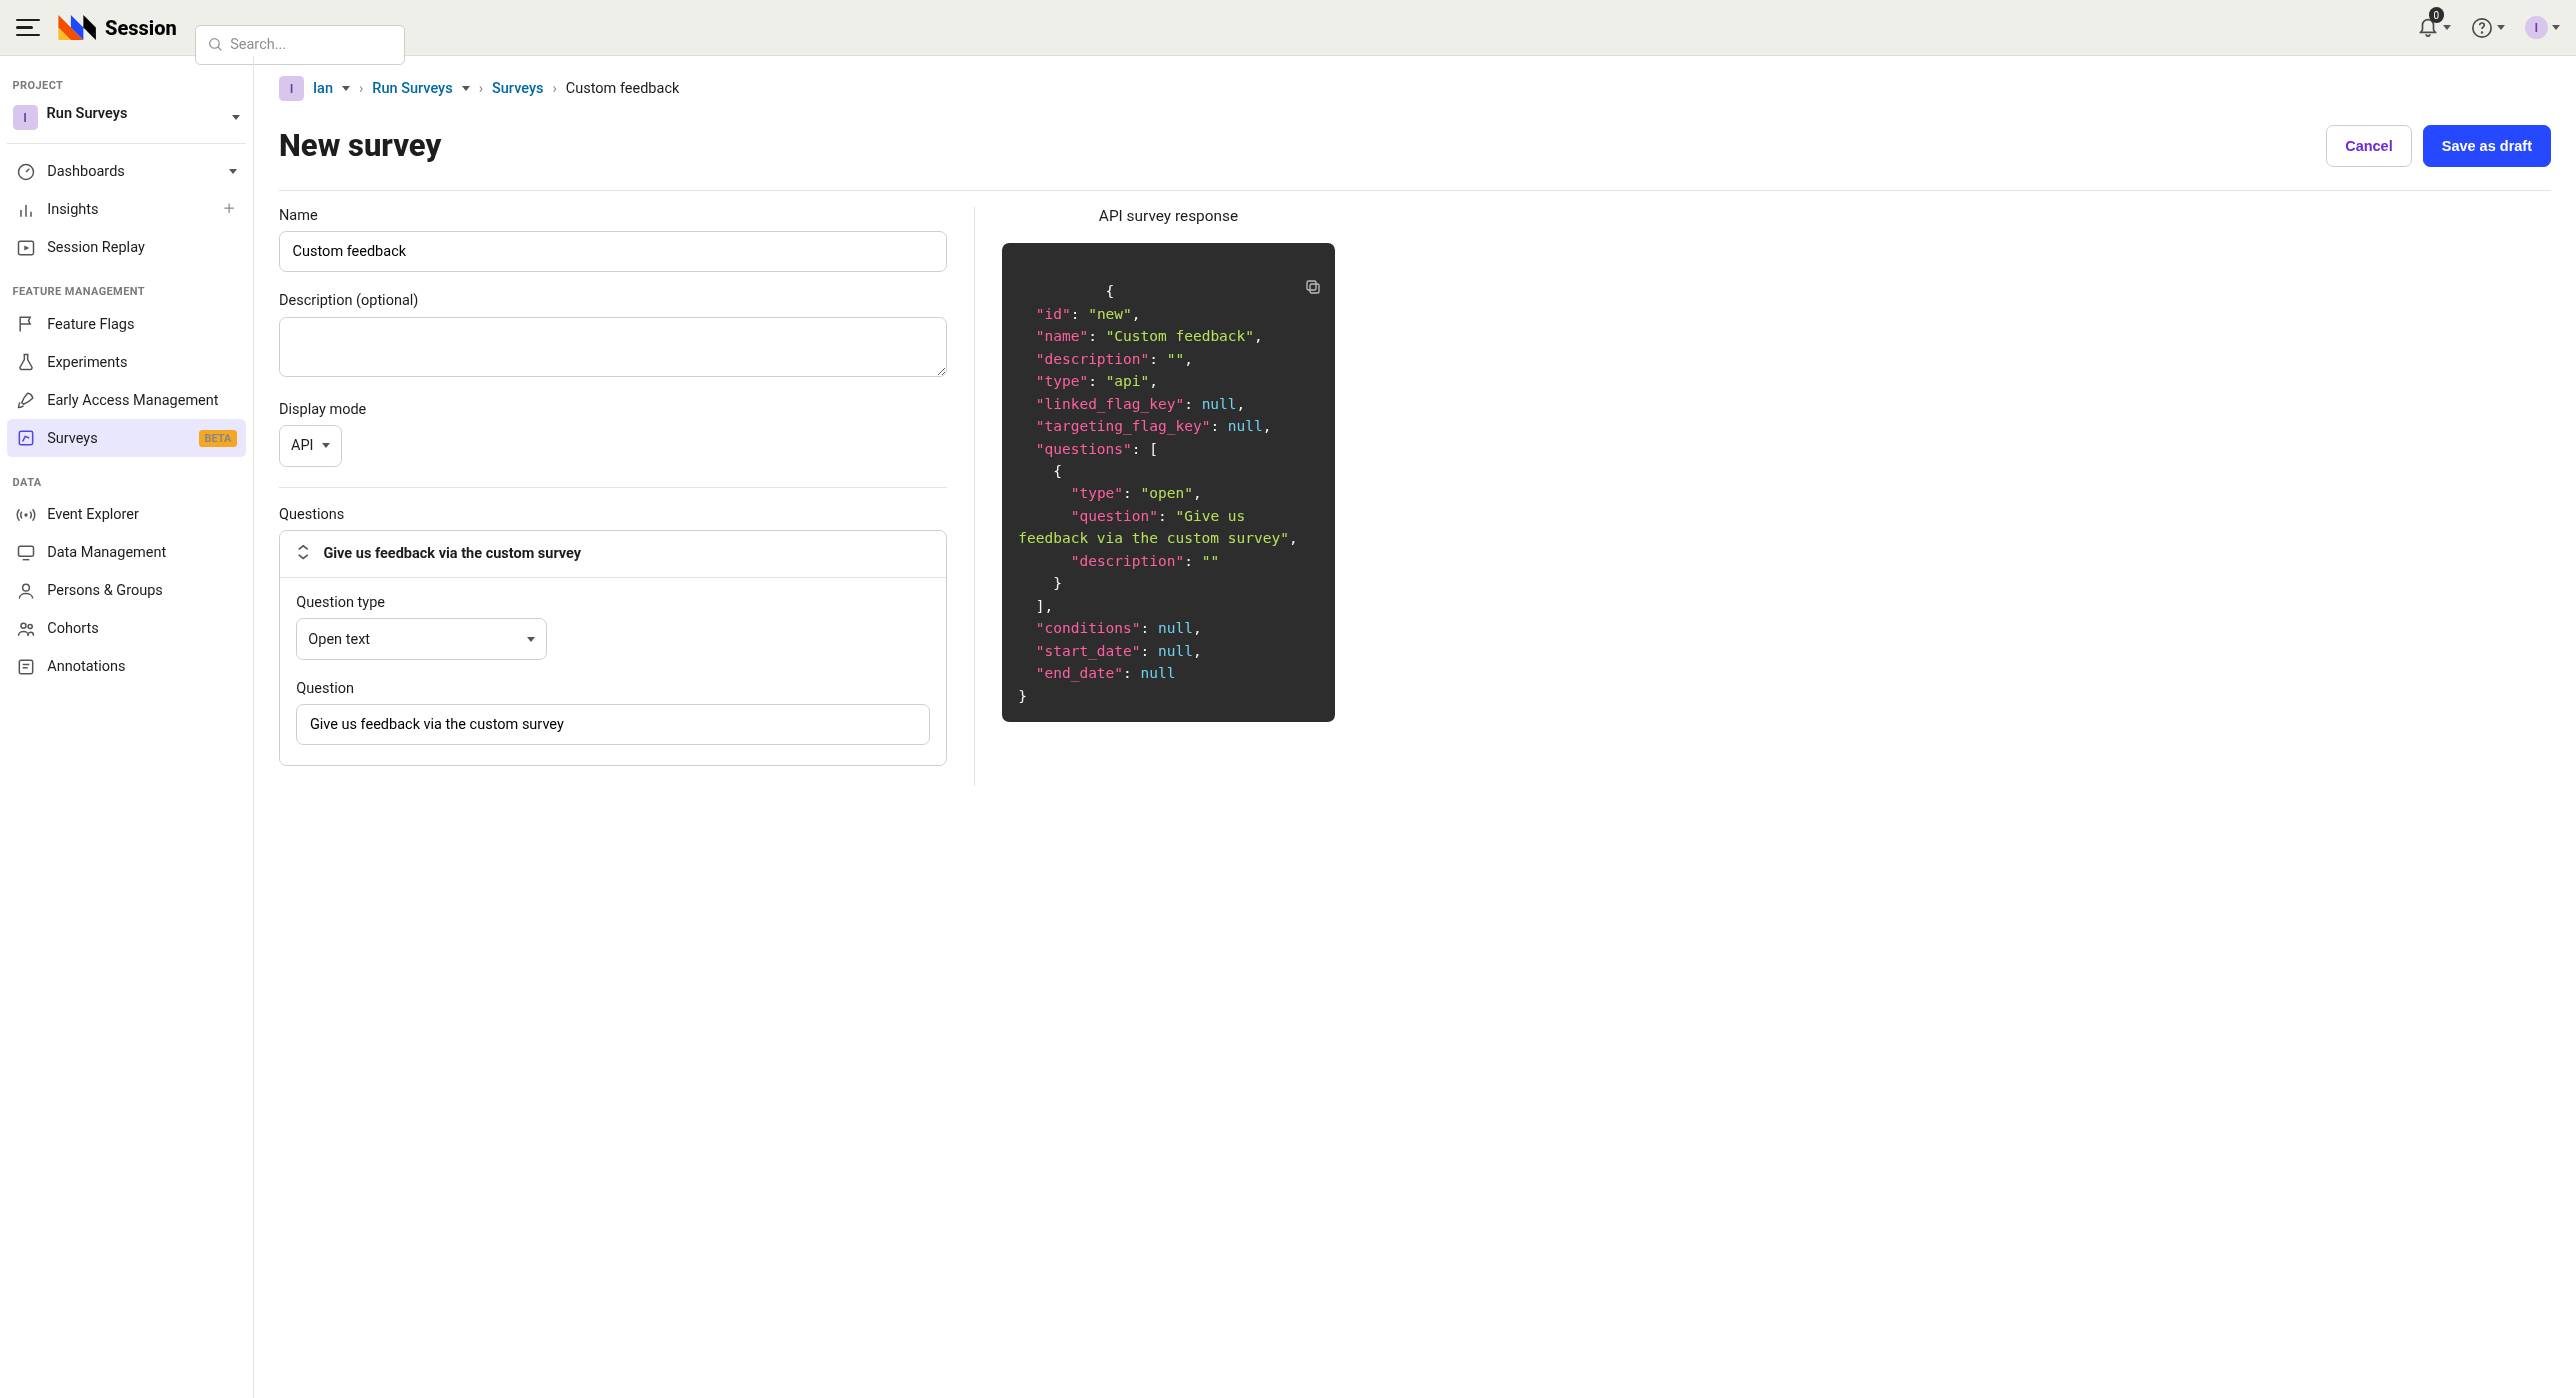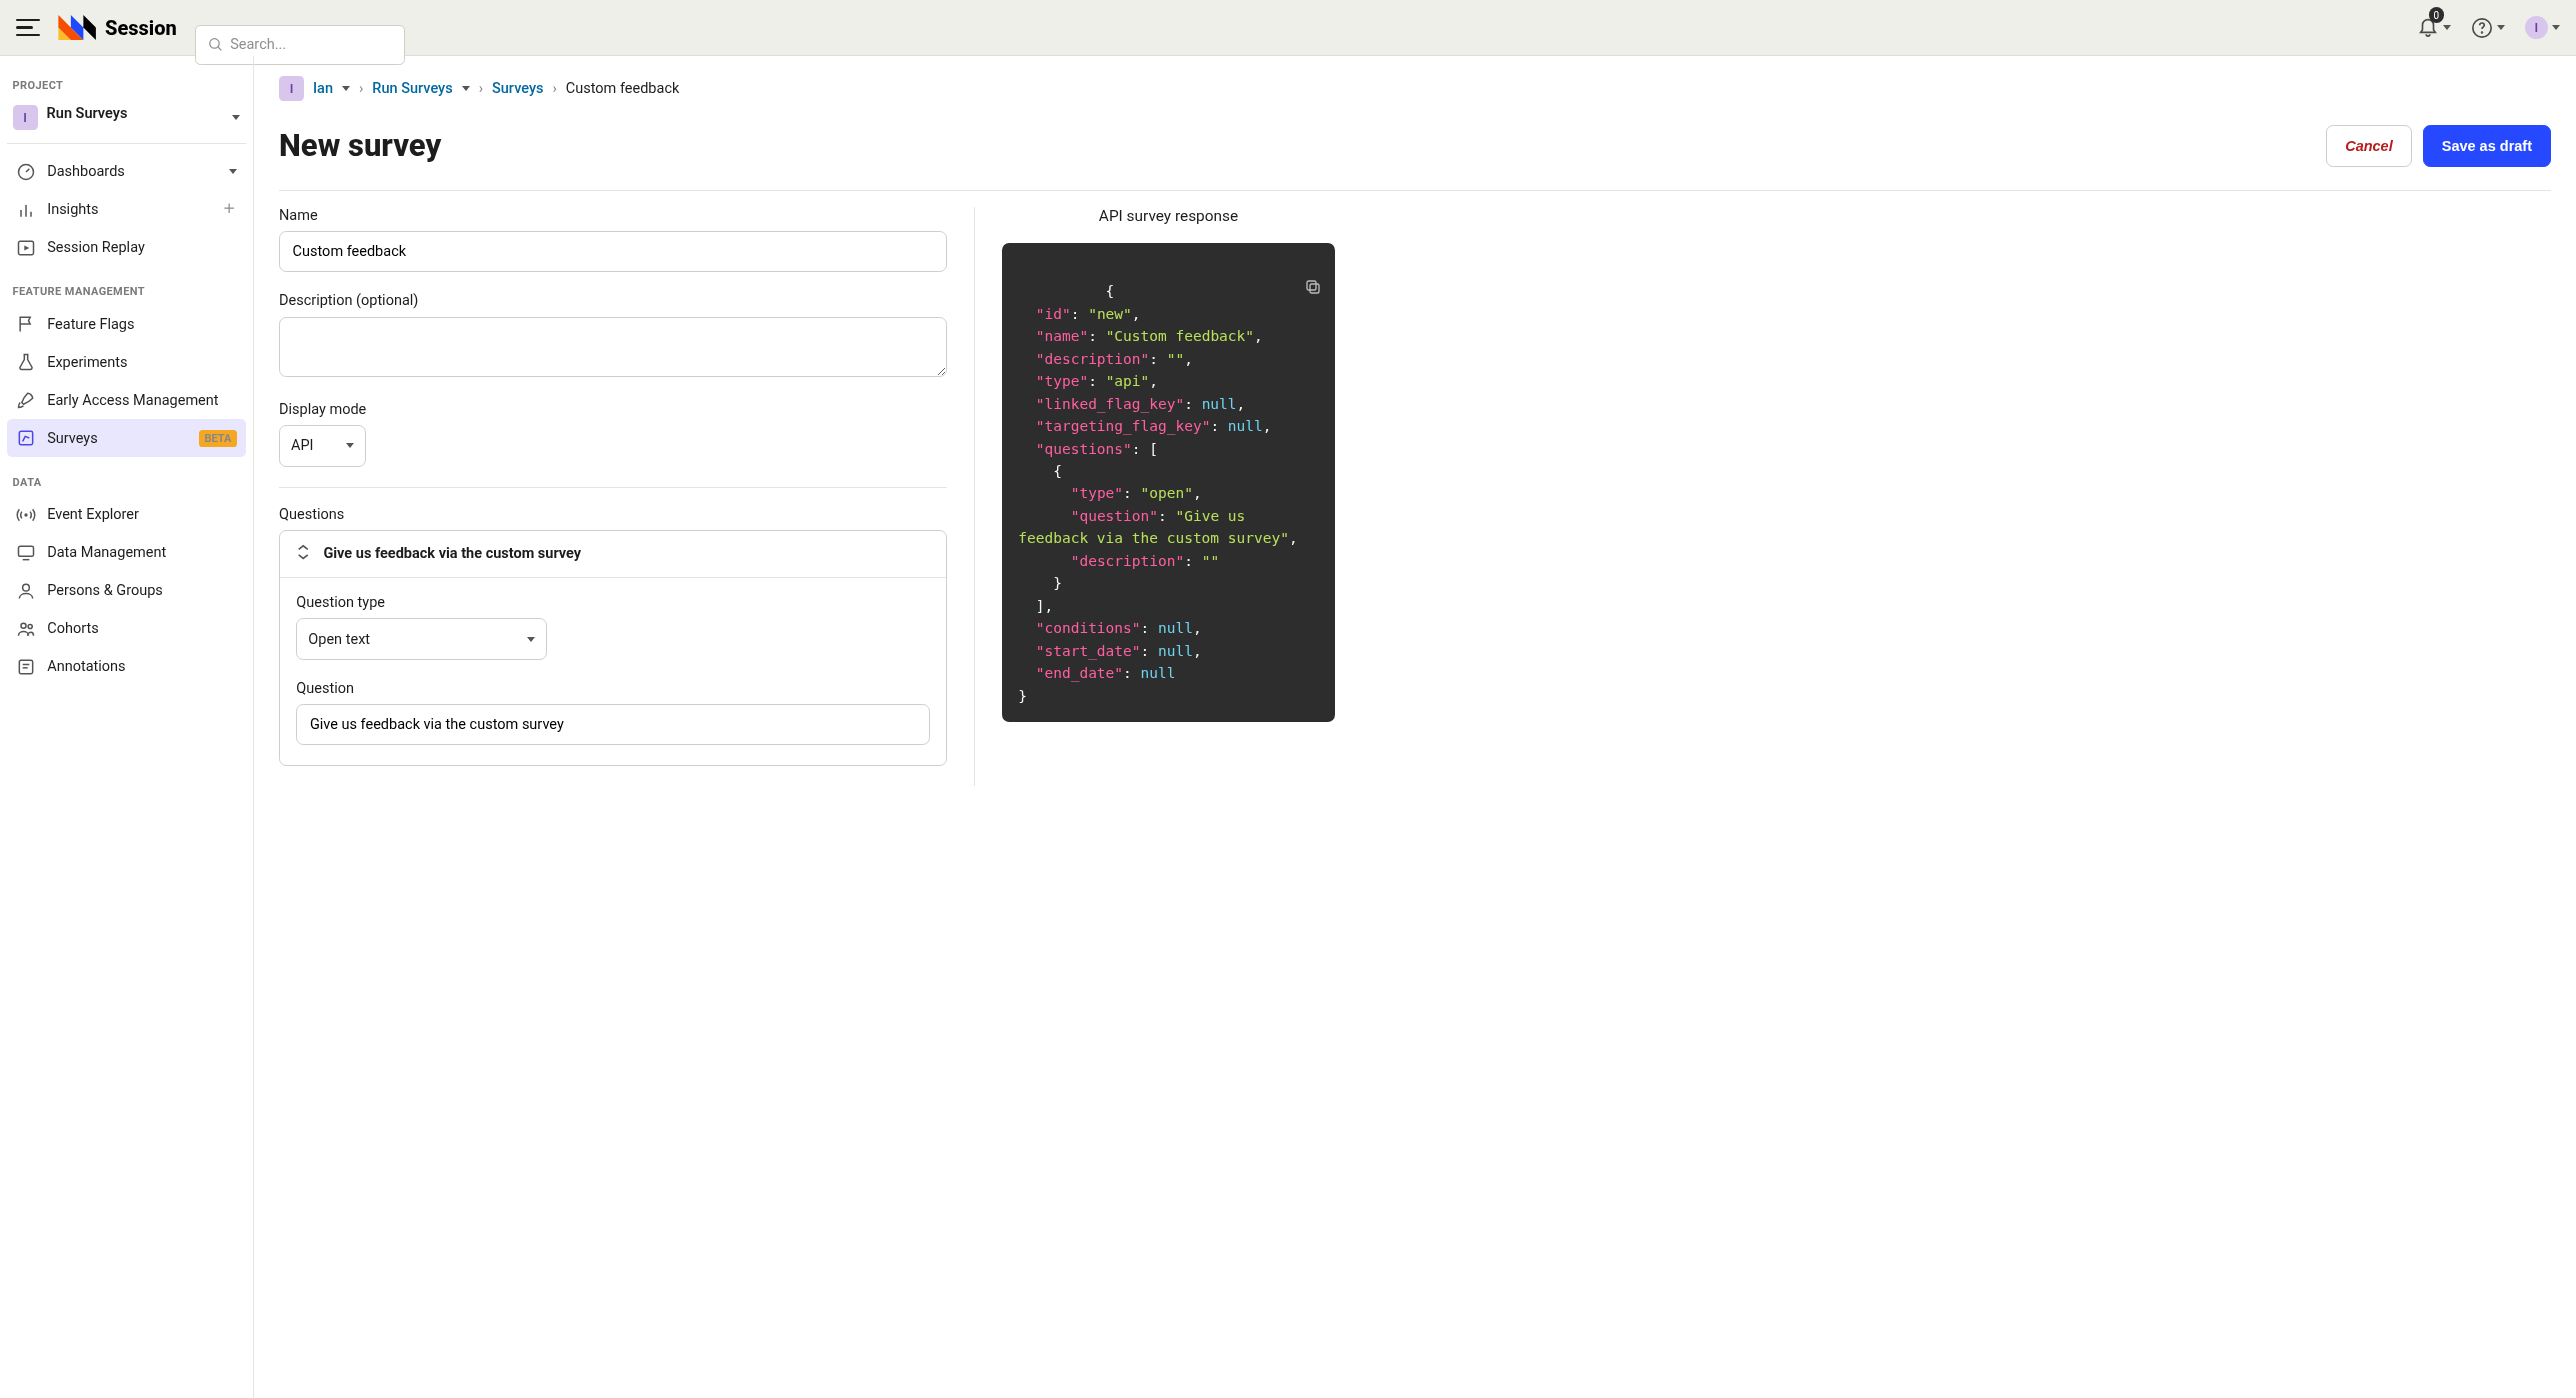--- a/index.html
+++ b/index.html
@@ -39,30 +39,30 @@
   .main { flex:1; padding: 20px 25px; overflow-y:auto;}
   .crumbs { display:flex; align-items:center; gap:9px; font-size:14.5px;}
   .crumbs .avatar{width:25px;height:25px;border-radius:4.5px;background:#d9c6ec;color:#6b3fa0;}
   .crumbs .link{color:#0369a1; font-weight:500;}
   .crumbs .chev{color:#888;}
   .title-row{display:flex;align-items:center;margin-top:23.5px;}
   .page-title{font-size:31px;font-weight:800;}
   .title-row .actions{margin-left:auto;display:flex;gap:11px;}
   .btn{height:42px;padding:0 18px;border-radius:7.2px;font-size:14.5px;font-weight:600;border:0.9px solid #ccc;background:#fff;cursor:pointer;}
   .btn.primary{background:#2649ff;color:#fff;border-color:#2649ff;}
-  .btn.link-style{color:#b91c1c;font-style:italic;}
+  .btn.link-style{color:#6d28d9;}
   hr.sep{margin-top:23.5px;border:none;border-top:0.9px solid #e5e5e0;}
   
   .content-cols{display:flex;gap:27px;margin-top:16.3px;}
   .form-col{flex:1;max-width:668px;}
   .label{font-weight:400;font-size:14.5px;margin-bottom:7.2px;display:block;}
   .field{margin-bottom:20px;}
   .input, textarea.input{width:100%;border:0.9px solid #cfcfca;border-radius:7.2px;padding:11px 12.6px;font-size:14.5px;font-family:inherit;resize:vertical;}
   textarea.input{height:60px;}
-  .select{display:flex;align-items:center;justify-content:space-between;width:87px;height:42px;border:0.9px solid #cfcfca;border-radius:7.2px;padding:0 11px;font-size:14.5px;cursor:pointer;}
+  .select{display:flex;align-items:center;justify-content:space-between;width:63px;height:42px;border:0.9px solid #cfcfca;border-radius:7.2px;padding:0 11px;font-size:14.5px;cursor:pointer;}
   .select.wide{width:251px;}
   hr.inner-sep{margin:18px 0;border:none;border-top:0.9px solid #e5e5e0;}
   .question-card{border:0.9px solid #cfcfca;border-radius:7.2px;}
   .qhead{display:flex;align-items:center;gap:12.6px;padding:12.6px 16.3px;border-bottom:0.9px solid #e5e5e0;font-weight:700;}
   .qbody{padding:16.3px;}
   .collapse-icn{color:#555;}
   
   .api-col{width:361px;border-left:0.9px solid #e5e5e0;padding-left:27px;}
   .api-title{font-weight:400;font-size:15.4px;text-align:center;margin-bottom:18px;}
   .code-block{background:#2d2d2d;border-radius:7.2px;padding:14.5px 16.3px;position:relative;font-family:ui-monospace,Menlo,Monaco,Consolas,monospace;font-size:14.5px;line-height:1.55;color:#f8f8f2;white-space:pre-wrap;word-break:break-word;}

